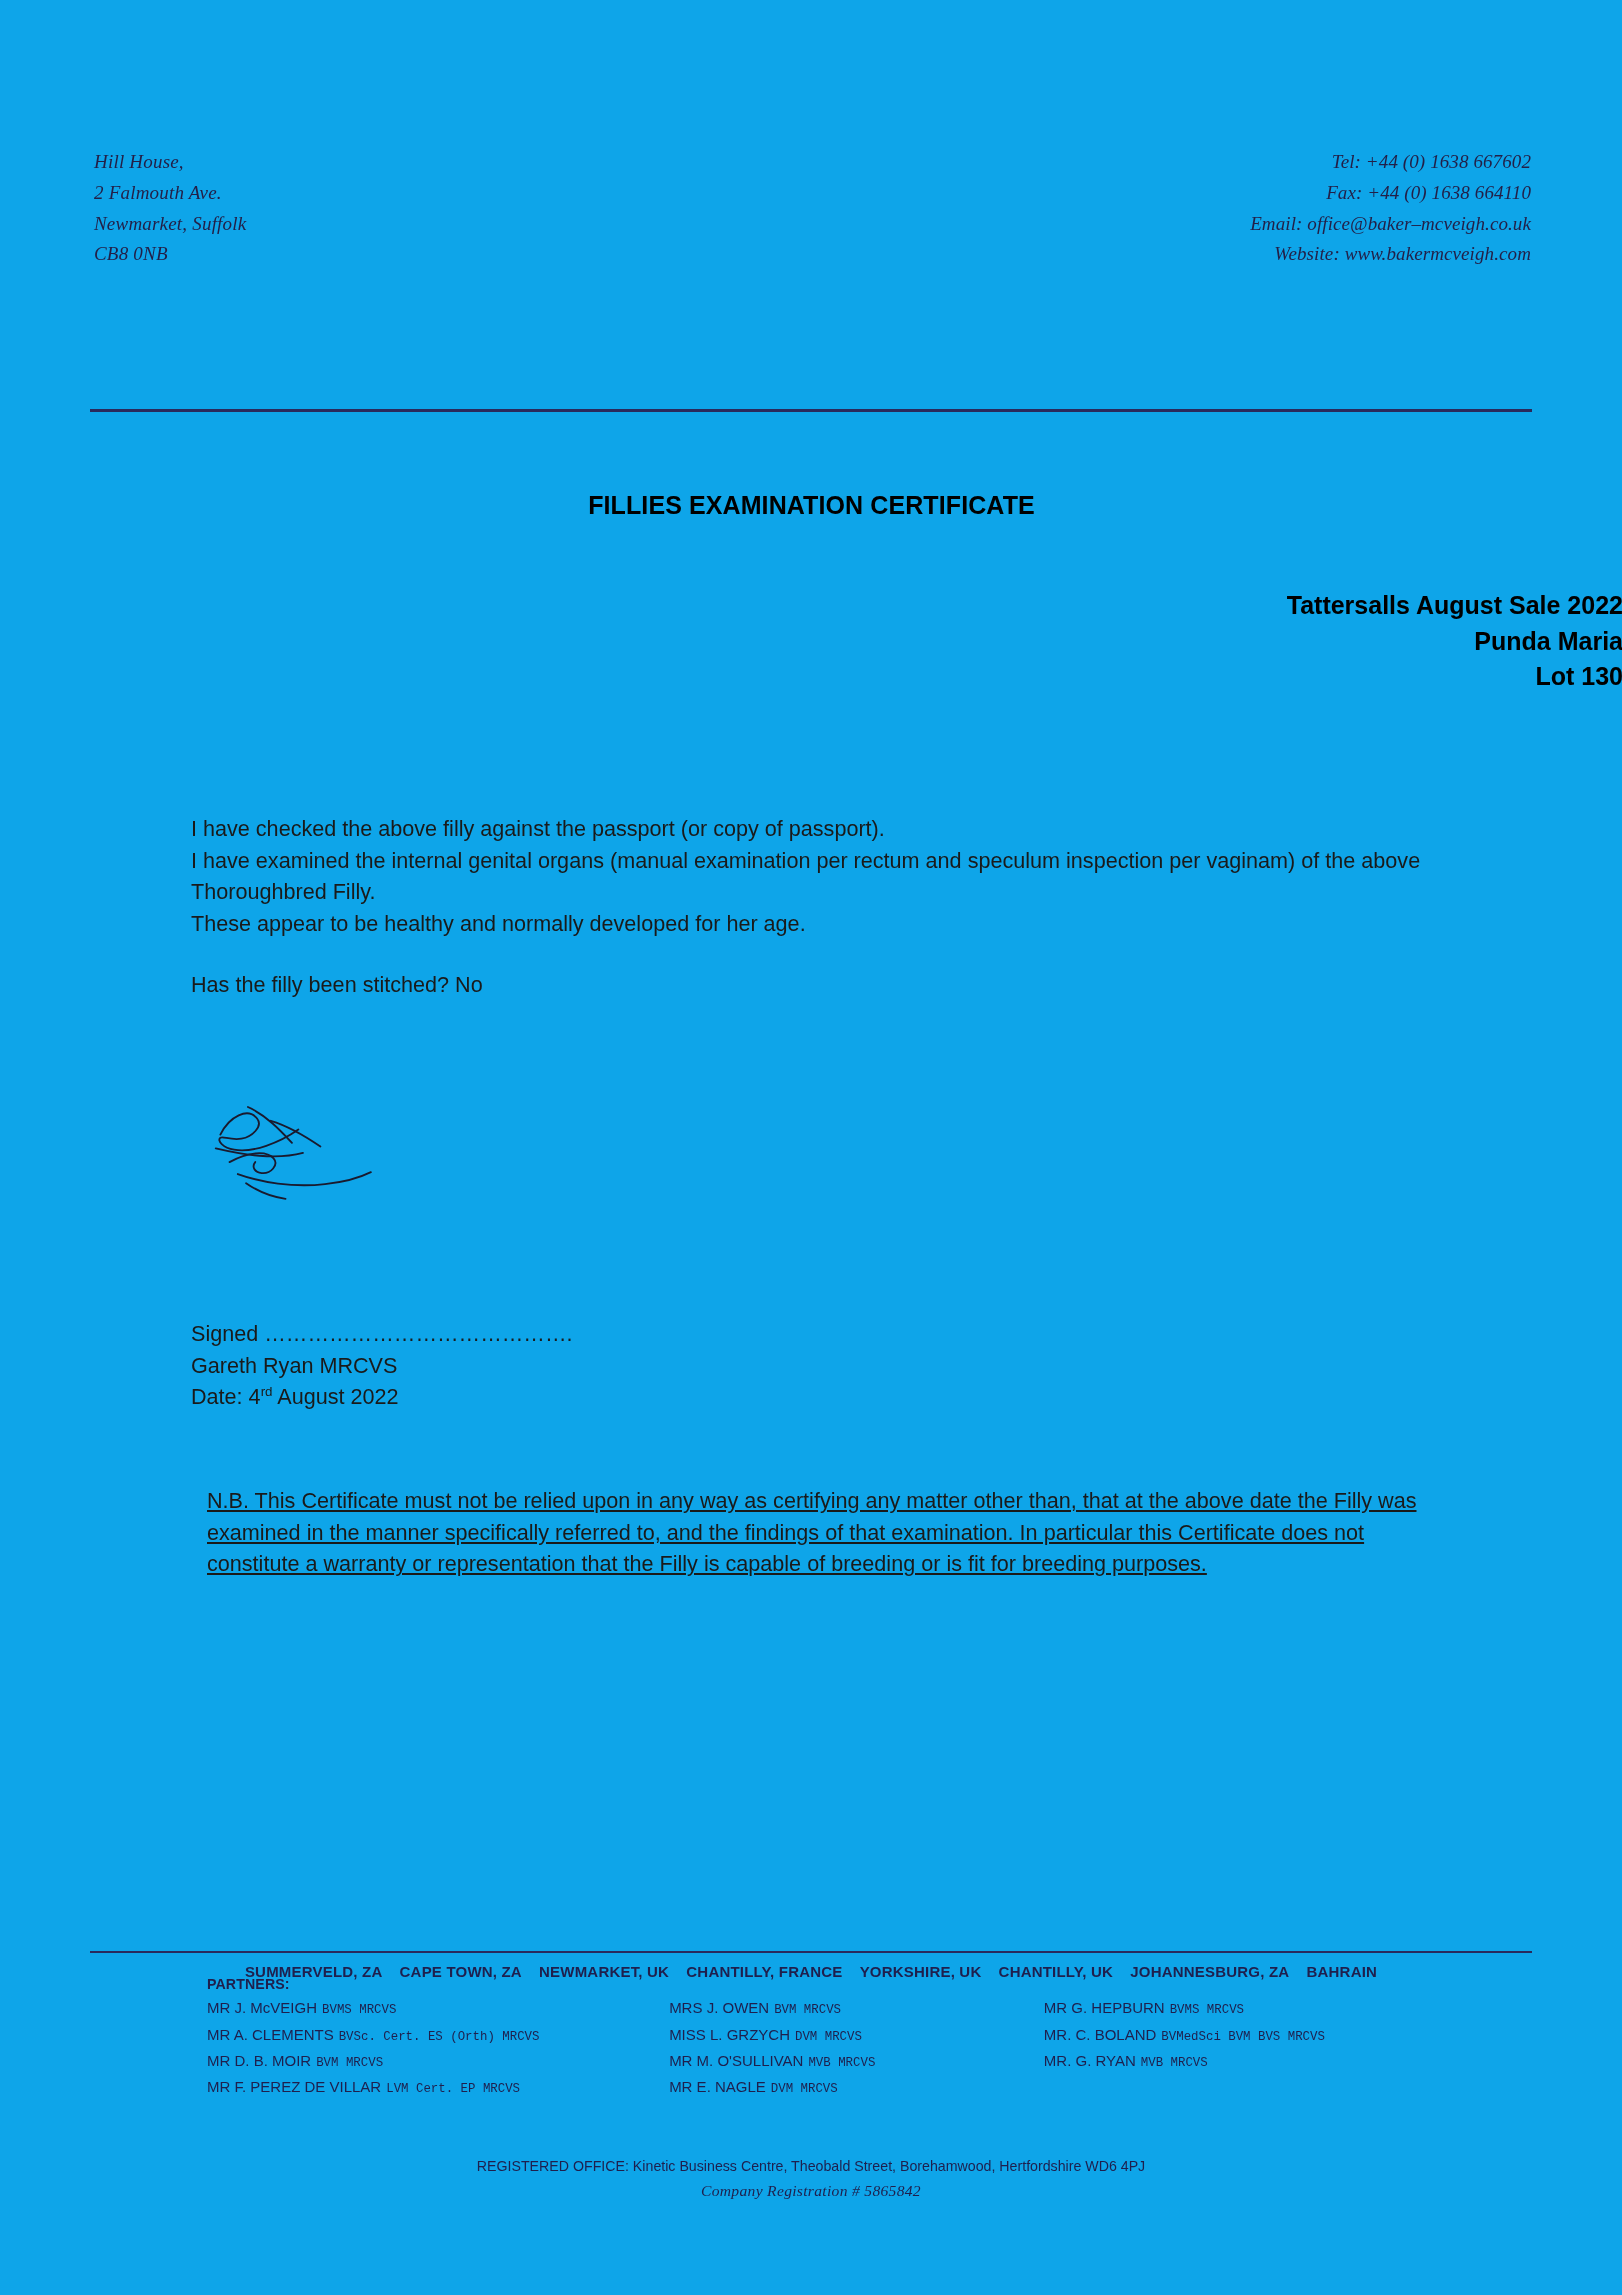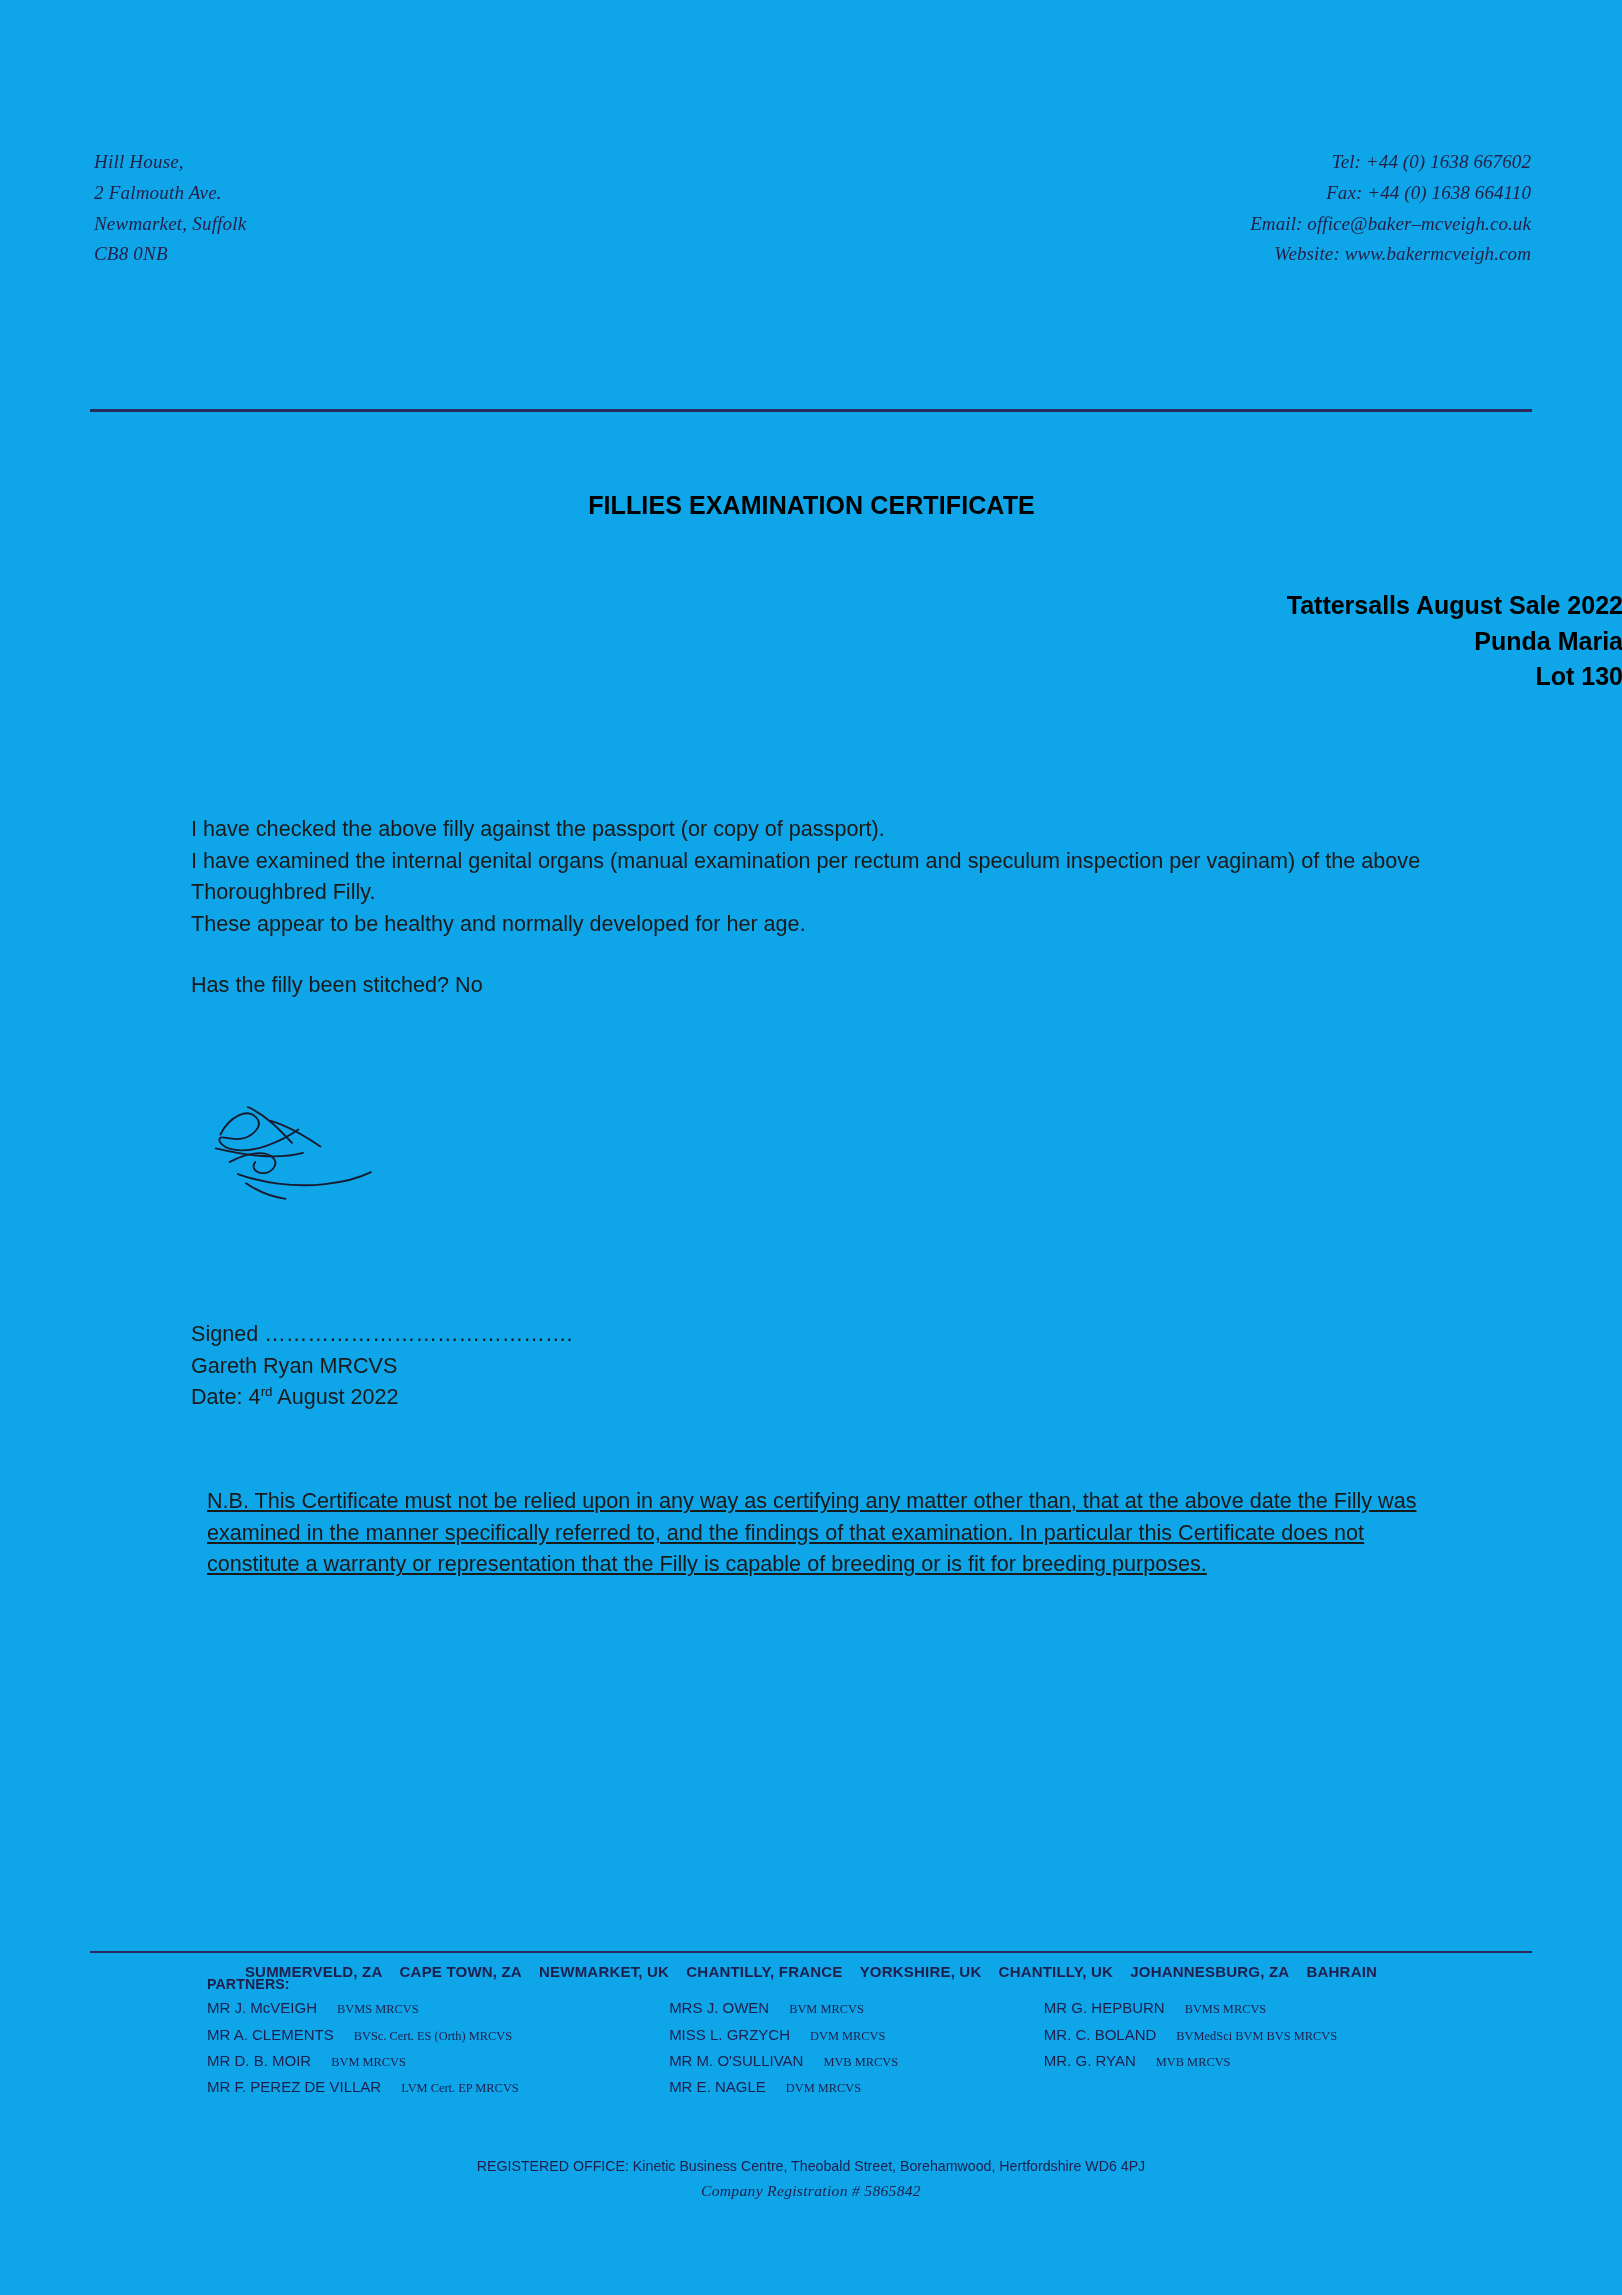--- a/index.html
+++ b/index.html
@@ -217,24 +217,24 @@
   .pcol:nth-child(2) { flex-basis: 30%; }
   .pcol:nth-child(3) { flex-basis: 33%; }
   .prow {
     font-size: 15px;
     color: #1f1f4d;
     margin-bottom: 8.3px;
     white-space: nowrap;
   }
   .pname { font-weight: normal; }
   .pquals {
-    font-family: Liberation Serif, serif;
+    font-family: Liberation Mono, monospace;
     font-size: 12.4px;
     font-style: normal;
-    margin-left: 20px;
+    margin-left: 5px;
   }
 
   .reg-office {
     position: absolute;
     left: 90px;
     top: 2158px;
     width: 1442px;
     text-align: center;
     font-size: 14.2px;
     color: #1f1f4d;

